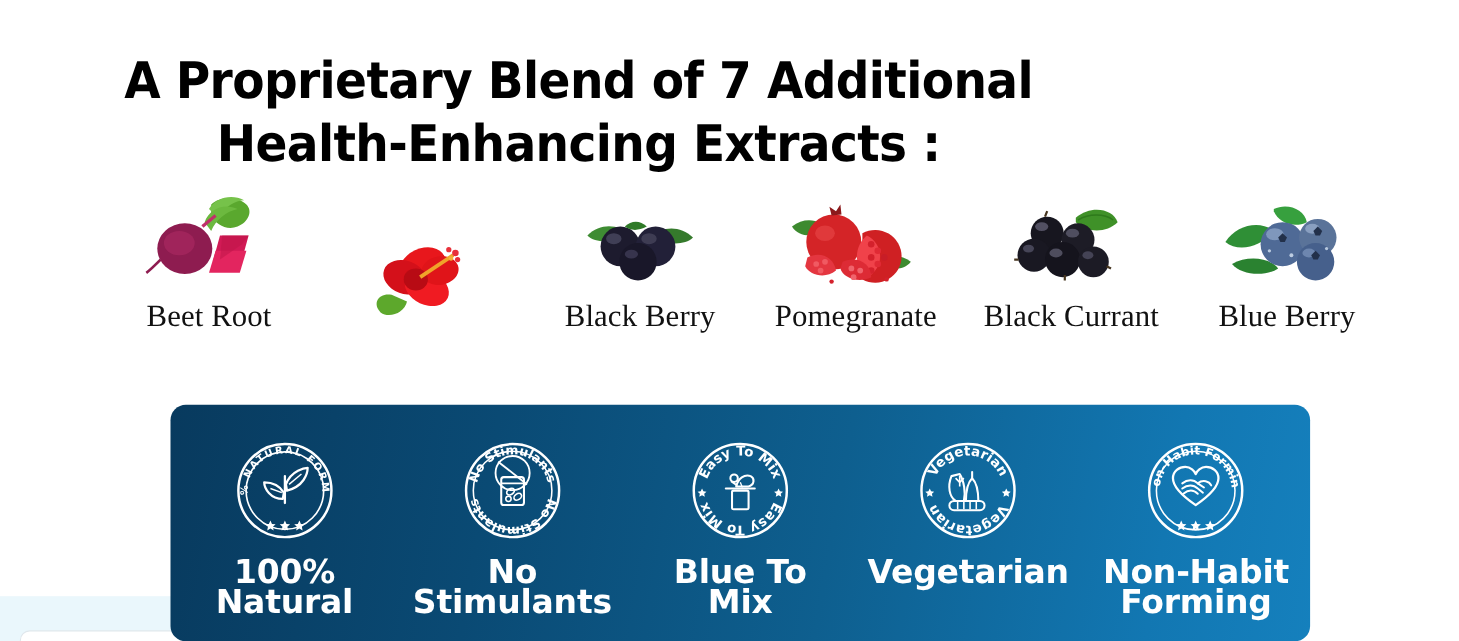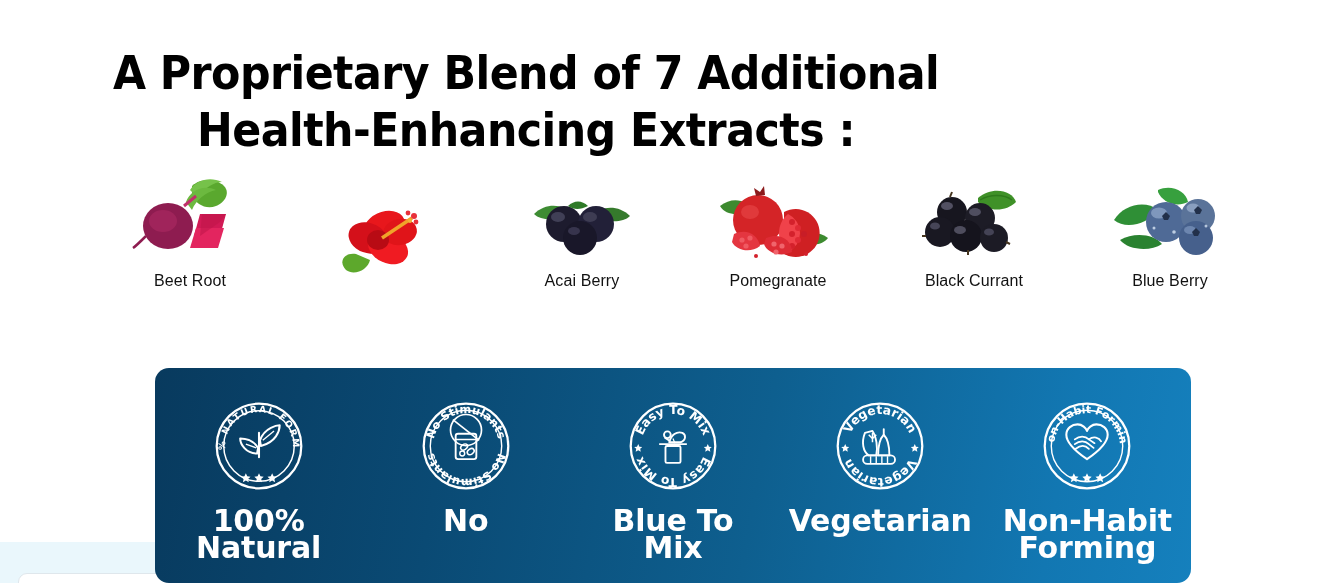--- a/index.html
+++ b/index.html
@@ -70,26 +70,26 @@
     width: 160px;
     text-align: center;
   }
   .ing-art {
     height: 84px;
     position: relative;
     margin: 0 auto 12px auto;
     width: 120px;
   }
   .ing-label {
-    font-size: 16px;
+    font-size: 28px;
     font-weight: 400;
     color: #111111;
     letter-spacing: 0.1px;
     white-space: nowrap;
-    font-family: Liberation Sans, sans-serif;
+    font-family: Liberation Serif, serif;
   }
 
   
   .panel {
     position: absolute;
     left: 155px;
     top: 368px;
     width: 1036px;
     height: 215px;
     border-radius: 14px;
@@ -190,21 +190,21 @@
           <circle cx="42" cy="48" r="18" fill="#1d1b2e"></circle>
           <circle cx="74" cy="48" r="18" fill="#222038"></circle>
           <circle cx="58" cy="62" r="17" fill="#191729"></circle>
           <ellipse cx="36" cy="41" rx="7" ry="5" fill="#4a4860" opacity="0.8"></ellipse>
           <ellipse cx="68" cy="41" rx="7" ry="5" fill="#4a4860" opacity="0.7"></ellipse>
           <ellipse cx="52" cy="55" rx="6" ry="4" fill="#44425c" opacity="0.7"></ellipse>
           <path d="M46 30 C52 24 60 24 66 30 C58 34 52 34 46 30 Z" fill="#2f7a28"></path>
         </g>
       </svg>
     </div>
-    <div class="ing-label">Acai Berry</div>
+    <div class="ing-label">Black Berry</div>
   </div>
 
   <div class="ing">
     <div class="ing-art">
       <svg width="120" height="84" viewBox="0 0 120 84">
         <g>
           <path d="M2 30 C14 20 30 24 34 34 C22 40 8 40 2 30 Z" fill="#3d8a2f"></path>
           <path d="M110 62 C100 54 86 56 82 64 C92 70 104 70 110 62 Z" fill="#3d8a2f"></path>
           <circle cx="40" cy="44" r="25" fill="#d42427"></circle>
           <path d="M38 20 L36 12 L42 16 L46 10 L47 19 Z" fill="#8c1a1c"></path>
@@ -342,20 +342,21 @@
             <ellipse cx="-2" cy="1" rx="4" ry="2.8" fill="none" stroke="#ffffff" stroke-width="1.6" transform="rotate(-35 -2 1)"></ellipse>
             <ellipse cx="5" cy="6" rx="4" ry="2.8" fill="none" stroke="#ffffff" stroke-width="1.6" transform="rotate(-35 5 6)"></ellipse>
             <circle cx="-4" cy="8" r="2.6" fill="none" stroke="#ffffff" stroke-width="1.5"></circle>
             <circle cx="0" cy="-17" r="16.5" fill="none" stroke="#ffffff" stroke-width="1.8"></circle>
             <path d="M-14 -28 L14 -6" stroke="#ffffff" stroke-width="1.8"></path>
           </g>
         </svg>
       </div>
       <div class="badge-caption">
         <span>No</span><br>
+        <span>Stimulants</span>
       </div>
     </div>
 
     <div class="badge">
       <div class="seal">
         <svg width="94" height="94" viewBox="0 0 100 100">
           <defs>
             <path id="arcTop3" d="M50,50 m-34,0 a34,34 0 1,1 68,0" fill="none"></path>
             <path id="arcBot3" d="M50,50 m34,0 a34,34 0 1,1 -68,0" fill="none"></path>
           </defs>

